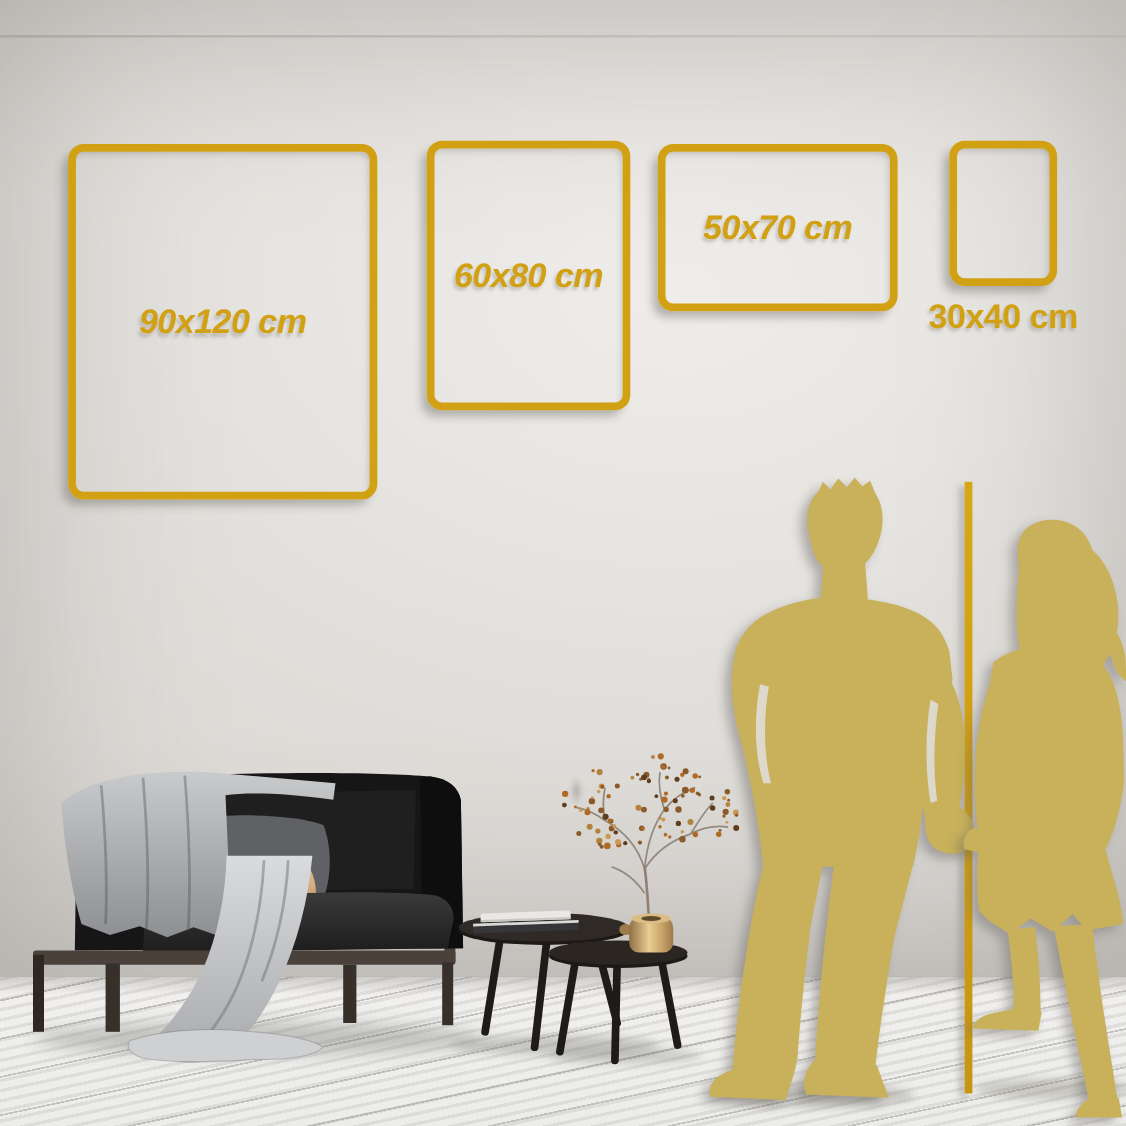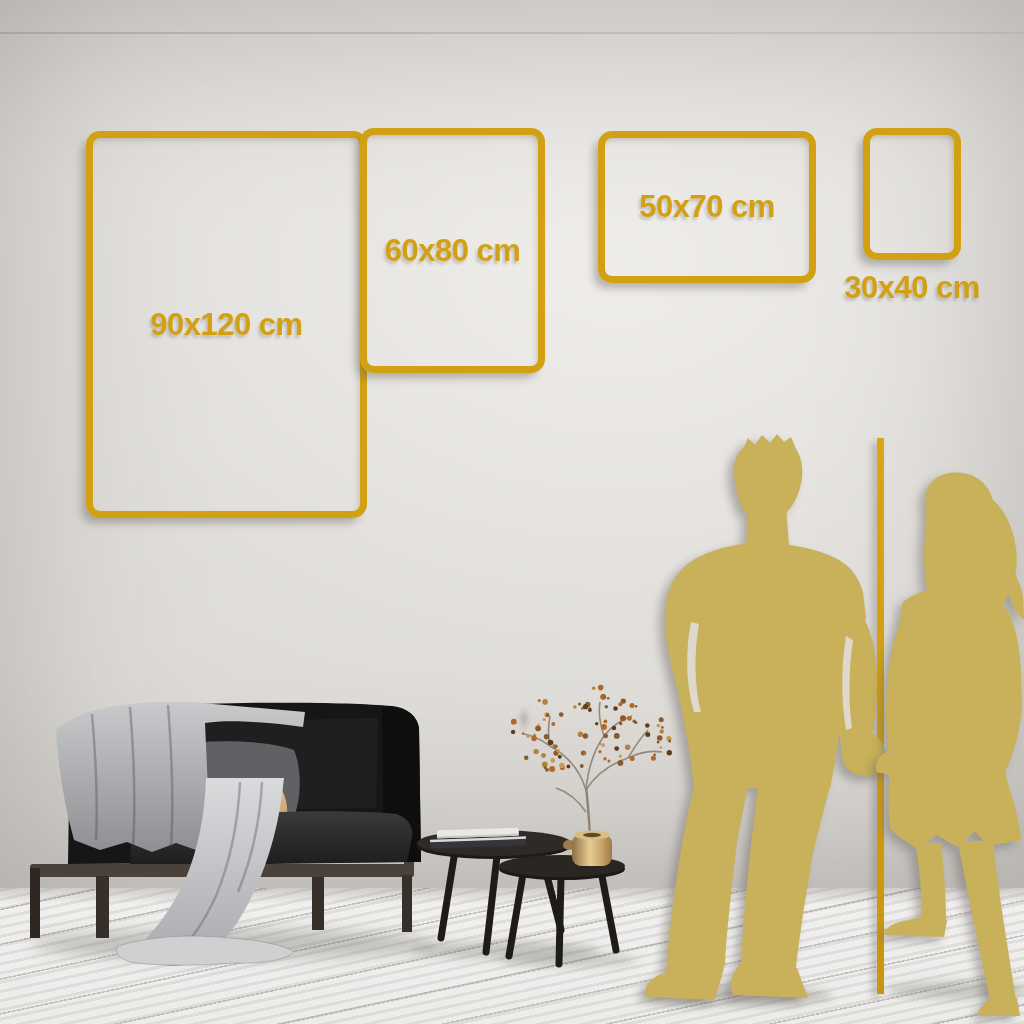--- a/index.html
+++ b/index.html
@@ -31,23 +31,24 @@
       linear-gradient(rgba(115,112,108,.28), rgba(0,0,0,0) 16px),
       repeating-linear-gradient(348deg, rgba(0,0,0,0) 0 18px, rgba(142,140,136,.45) 18px 19.5px, rgba(0,0,0,0) 19.5px 34px),
       repeating-linear-gradient(348deg, rgba(165,163,159,.22) 0 3px, rgba(0,0,0,0) 3px 9px),
       linear-gradient(#f1f0ee,#ececea);
   }
   
   .size-frame{
     position:absolute;box-sizing:border-box;border:7px solid var(--gold);border-radius:14px;
     display:flex;align-items:center;justify-content:center;
     box-shadow:-6px 7px 9px -2px rgba(96,92,86,.42), inset -3px 4px 7px -3px rgba(96,92,86,.35);
-  }
-  .frame-90{left:62px;top:131px;width:281px;height:387px;margin-left:24px;}
-  .frame-60{left:360px;top:128px;width:185px;height:245px;}
+    font-style:italic;
+  }
+  .frame-90{left:62px;top:131px;width:281px;height:323px;}
+  .frame-60{left:388px;top:128px;width:185px;height:245px;}
   .frame-50{left:598px;top:131px;width:218px;height:152px;}
   .frame-30{left:863px;top:128px;width:98px;height:132px;}
   .size-label{
     color:var(--gold);font-weight:700;font-size:31px;letter-spacing:-.5px;white-space:nowrap;
     text-shadow:-2px 3px 3px rgba(110,104,92,.30);
   }
   .label-30{position:absolute;left:827px;top:270px;width:170px;text-align:center;}
   
   .height-label{
     position:absolute;left:796px;top:399px;width:160px;text-align:center;

